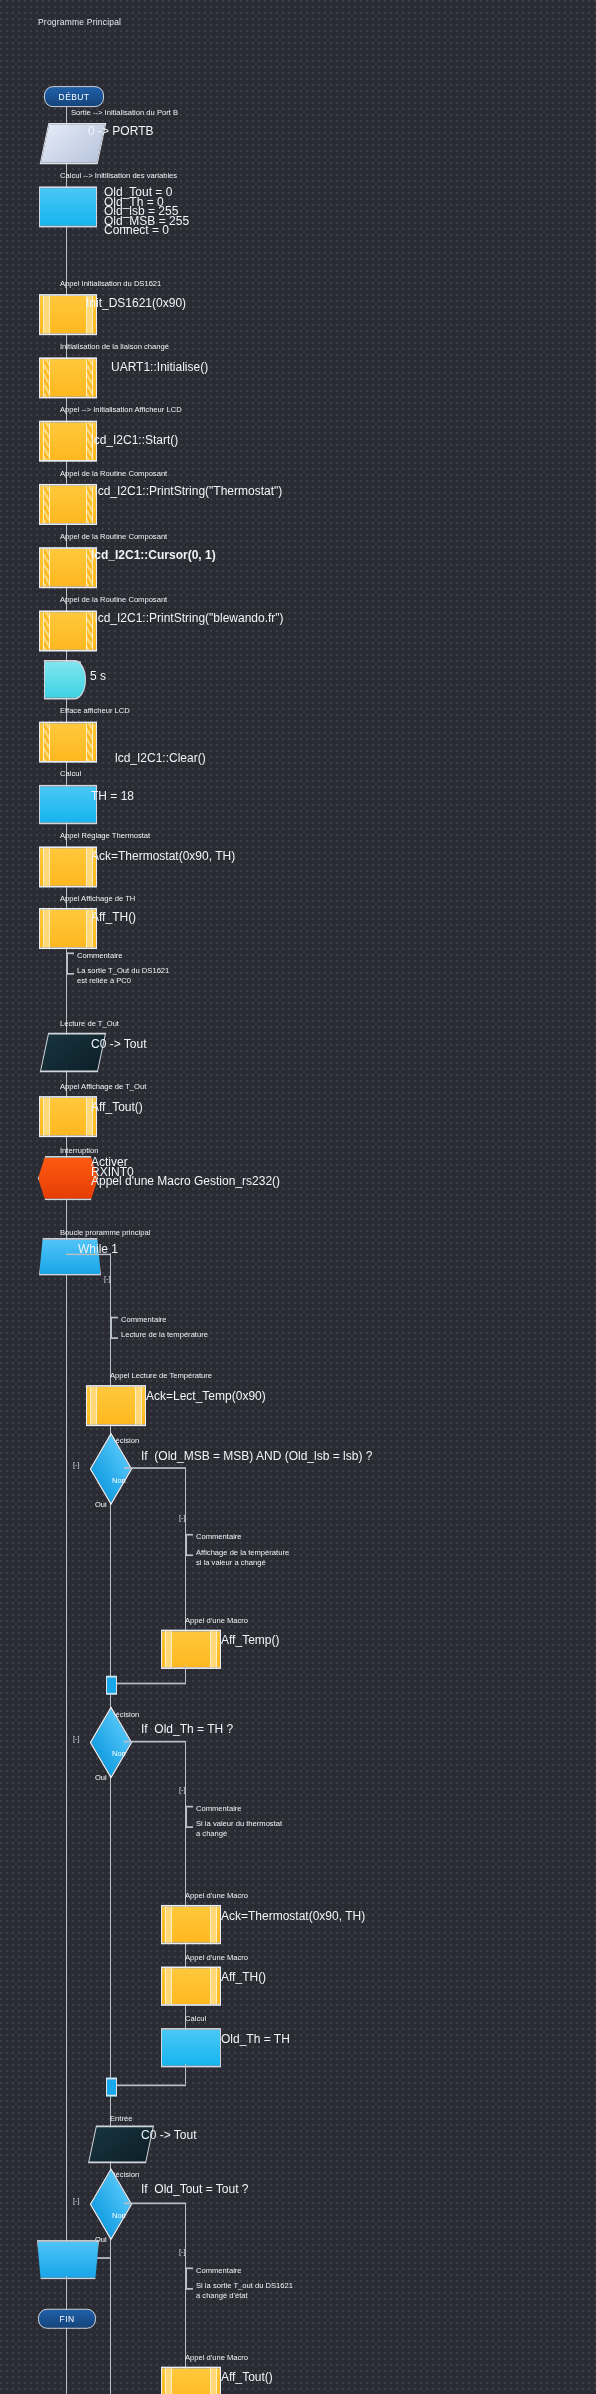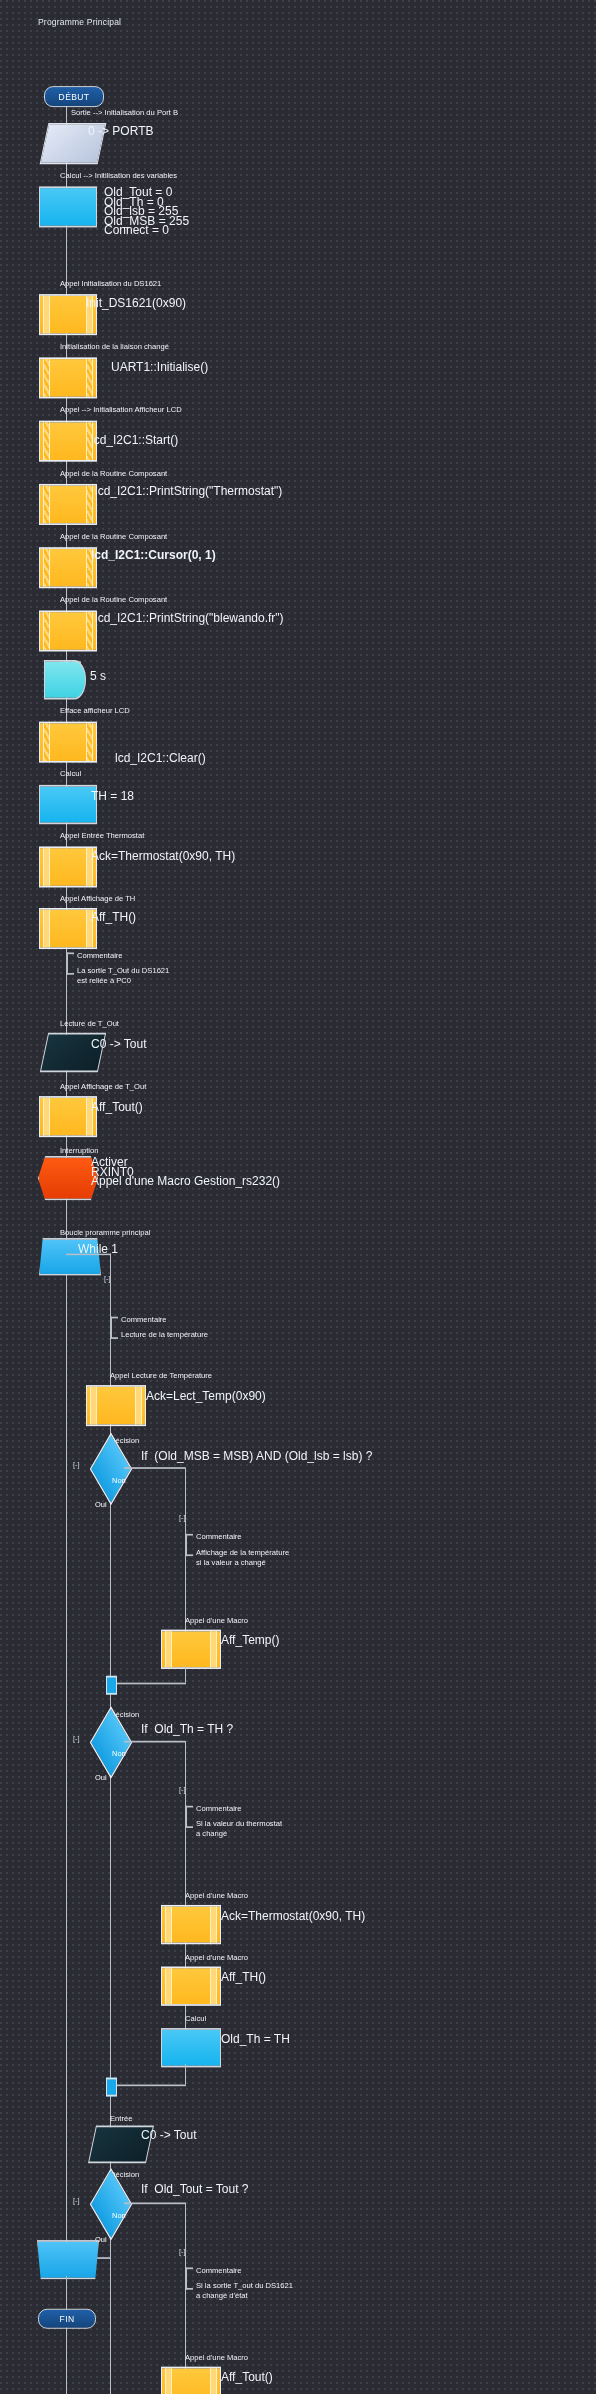--- a/index.html
+++ b/index.html
@@ -156,21 +156,21 @@
   <div class="sub hatch" style="left:39px;top:422px;width:56px;height:22px;">
       <i class="bar l"></i>
       <i class="bar r"></i>
     </div>
   <div class="body-txt" style="left: 91px; top: 441px; transform-origin: left top; transform: scale(1, 0.584795); margin-left: 24px;">lcd_I2C1::Clear()</div>
 
   <div class="lbl" style="left: 60px; top: 450px; transform-origin: left top; transform: scale(1, 0.584795);">Calcul</div>
   <div class="calc" style="left:39px;top:459px;width:56px;height:21px;"></div>
   <div class="body-txt" style="left: 91px; top: 463px; transform-origin: left top; transform: scale(1, 0.584795);">TH = 18</div>
 
-  <div class="lbl" style="left: 60px; top: 486px; transform-origin: left top; transform: scale(1, 0.584795);">Appel Entrée Thermostat</div>
+  <div class="lbl" style="left: 60px; top: 486px; transform-origin: left top; transform: scale(1, 0.584795);">Appel Réglage Thermostat</div>
   <div class="sub" style="left:39px;top:495px;width:56px;height:22px;">
       <i class="bar l"></i>
       <i class="bar r"></i>
     </div>
   <div class="body-txt" style="left: 91px; top: 498px; transform-origin: left top; transform: scale(1, 0.584795);">Ack=Thermostat(0x90, TH)</div>
 
   <div class="lbl" style="left: 60px; top: 523px; transform-origin: left top; transform: scale(1, 0.584795); text-align: center;">Appel Affichage de TH</div>
   <div class="sub" style="left:39px;top:531px;width:56px;height:22px;">
       <i class="bar l"></i>
       <i class="bar r"></i>

